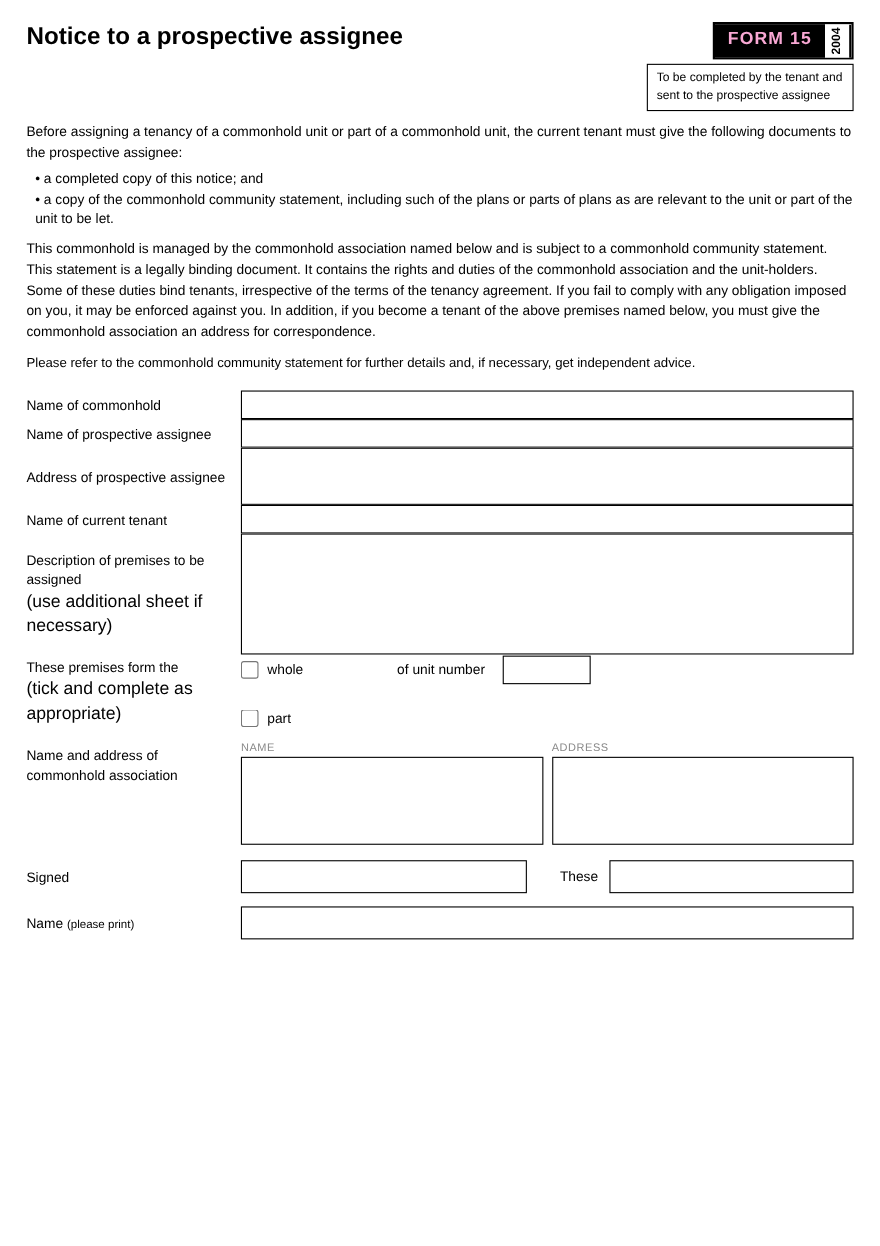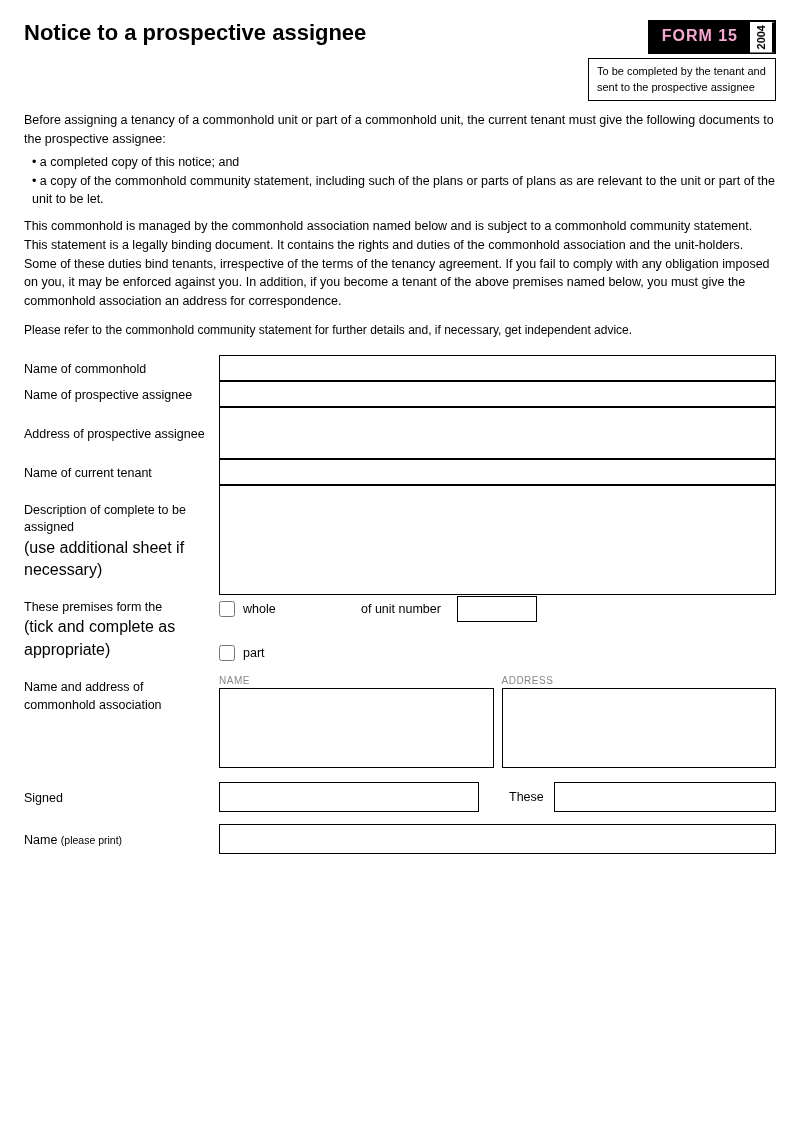--- a/index.html
+++ b/index.html
@@ -379,21 +379,21 @@
   </div>
 
   <div class="field-row">
     <div class="field-label">Name of current tenant</div>
     <input type="text" class="field-input" style="">
   </div>
 
 
   <div class="field-row">
     <div class="field-label">
-      <span>Description of complete to be assigned</span>
+      <span>Description of premises to be assigned</span>
       <span class="field-label-sub">(use additional sheet if necessary)</span>
     </div>
     <textarea class="field-input-description" style=""></textarea>
   </div>
 
   <div class="premises-row">
     <div class="premises-label">
       <span>These premises form the</span>
       <span class="field-label-sub">(tick and complete as appropriate)</span>
     </div>

